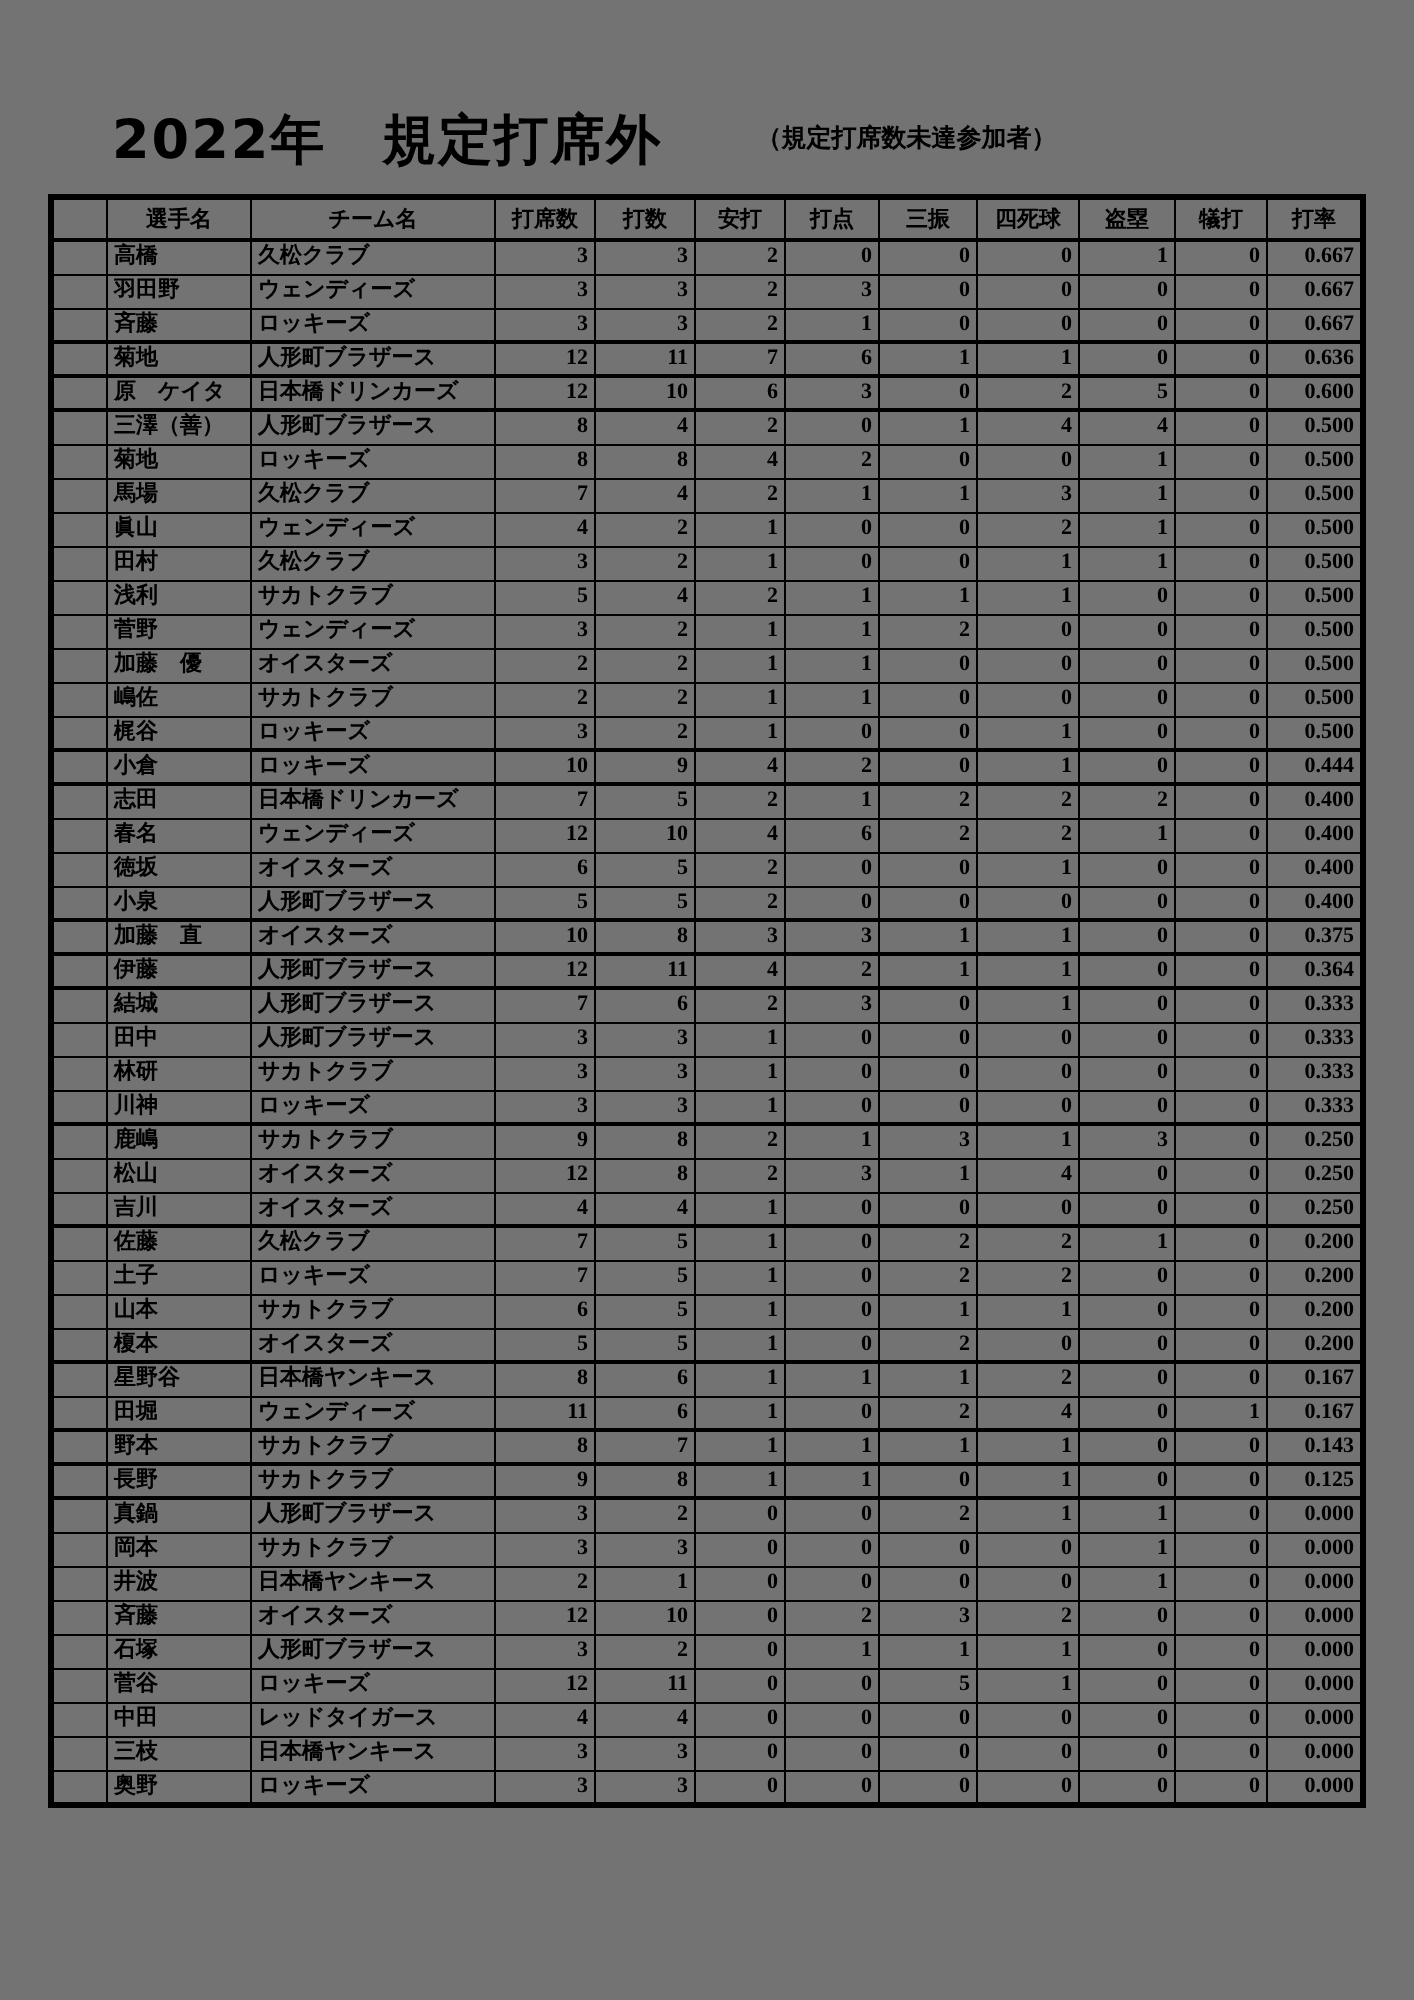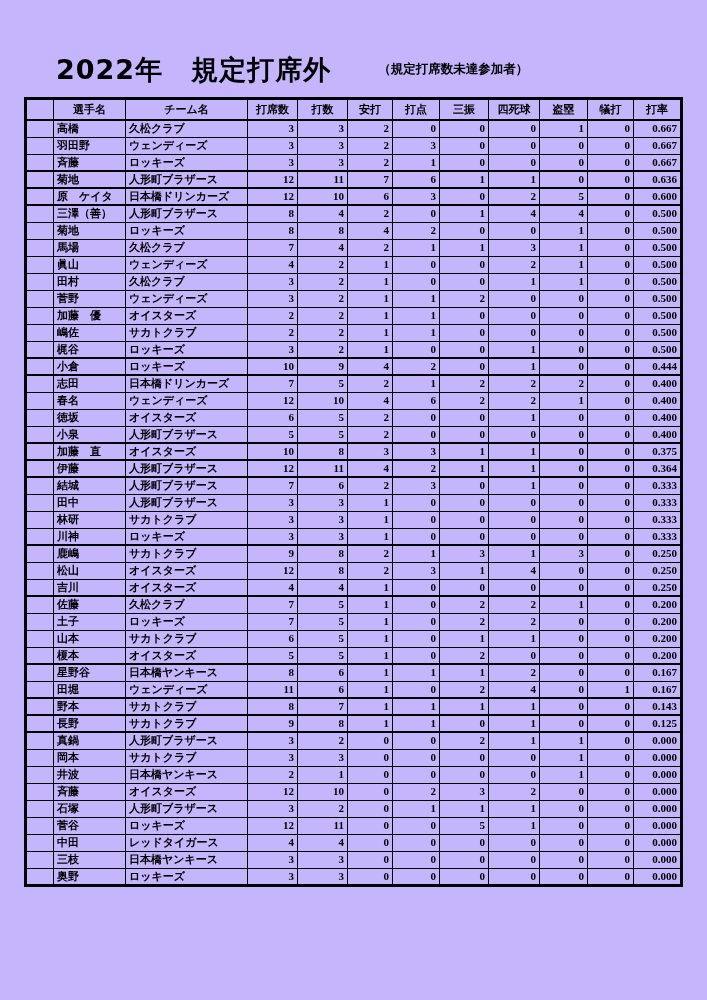--- a/index.html
+++ b/index.html
@@ -5,21 +5,21 @@
   html, body {
     margin: 0;
     padding: 0;
     background: #ffffff;
     font-family: "DejaVu Sans", sans-serif;
   }
   .page {
     position: relative;
     width: 707px;
     height: 1000px;
-    background: #c4b5fd;
+    background: #737373;
     overflow: hidden;
   }
   .title-row {
     position: absolute;
     left: 56px;
     top: 52px;
     white-space: nowrap;
   }
   .page-title {
     display: inline-block;
@@ -249,20 +249,34 @@
           <td class="num">1</td>
           <td class="num">0</td>
           <td class="num">0</td>
           <td class="num">1</td>
           <td class="num">1</td>
           <td class="num">0</td>
           <td class="num">0.500</td>
         </tr>
         <tr>
           <td></td>
+          <td class="text">浅利</td>
+          <td class="text">サカトクラブ</td>
+          <td class="num">5</td>
+          <td class="num">4</td>
+          <td class="num">2</td>
+          <td class="num">1</td>
+          <td class="num">1</td>
+          <td class="num">1</td>
+          <td class="num">0</td>
+          <td class="num">0</td>
+          <td class="num">0.500</td>
+        </tr>
+        <tr>
+          <td></td>
           <td class="text">菅野</td>
           <td class="text">ウェンディーズ</td>
           <td class="num">3</td>
           <td class="num">2</td>
           <td class="num">1</td>
           <td class="num">1</td>
           <td class="num">2</td>
           <td class="num">0</td>
           <td class="num">0</td>
           <td class="num">0</td>

